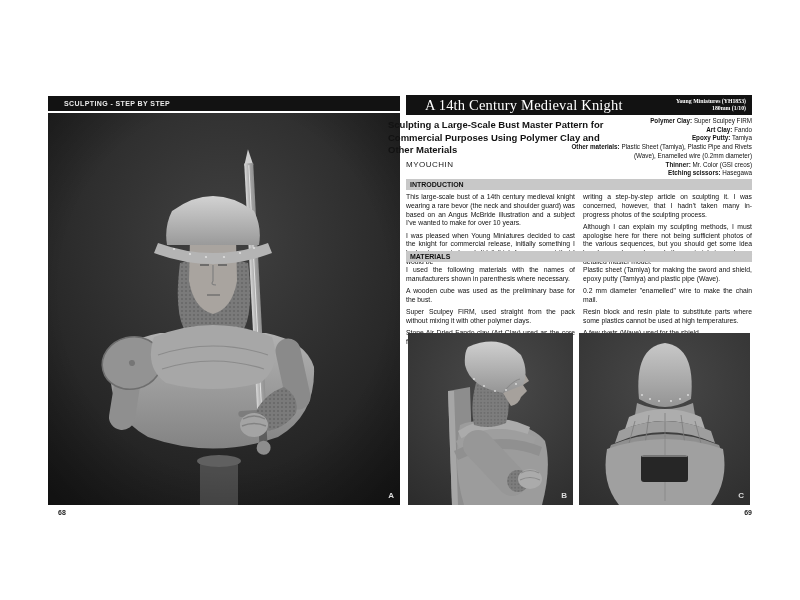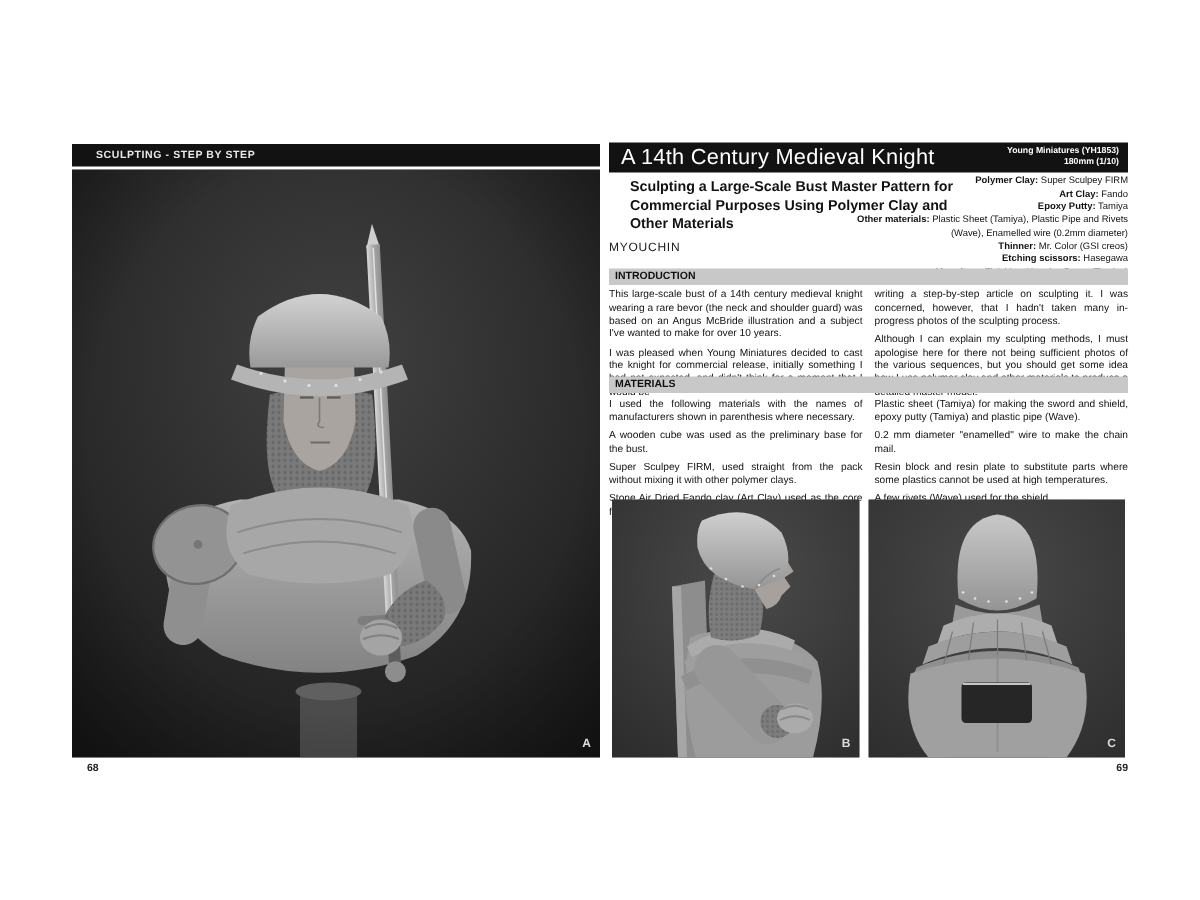--- a/index.html
+++ b/index.html
@@ -22,27 +22,27 @@
   }
   .pagenum {
     position:absolute; font-size:7px; font-weight:bold; color:#222;
   }
   .pagenum-left { left:58px; top:509px; }
   .pagenum-right { left:600px; top:509px; width:152px; text-align:right; }
   
   .rp-titlebar {
     position:absolute; left:406px; top:95px; width:346px; height:20px;
     background:#121212; color:#fff; display:flex; align-items:center;
-    justify-content:space-between; box-sizing:border-box; padding:0 6px 0 8px;
+    justify-content:space-between; box-sizing:border-box; padding:0 6px 0 19px;font-family:Liberation Serif, serif;
   }
   .rp-title { font-size:14.5px; font-weight:400; letter-spacing:.2px; white-space:nowrap; }
   .rp-kitinfo { text-align:right; font-size:5.8px; font-weight:bold; line-height:7.5px; }
   .rp-kitinfo span { display:block; }
   .rp-subtitle {
-    position:absolute; left:420px; top:119px; width:216px;
+    position:absolute; left:388px; top:119px; width:216px;
     font-size:9.5px; font-weight:bold; line-height:12.5px; color:#121212;
   }
   .rp-matinfo {
     position:absolute; left:560px; top:117px; width:192px; text-align:right;
     font-size:6.3px; line-height:8.7px; color:#121212;
   }
   .rp-matinfo .lbl { font-weight:bold; }
   .rp-author {
     position:absolute; left:406px; top:160px; font-size:8px; font-weight:normal;
     letter-spacing:.5px; color:#1a1a1a;

